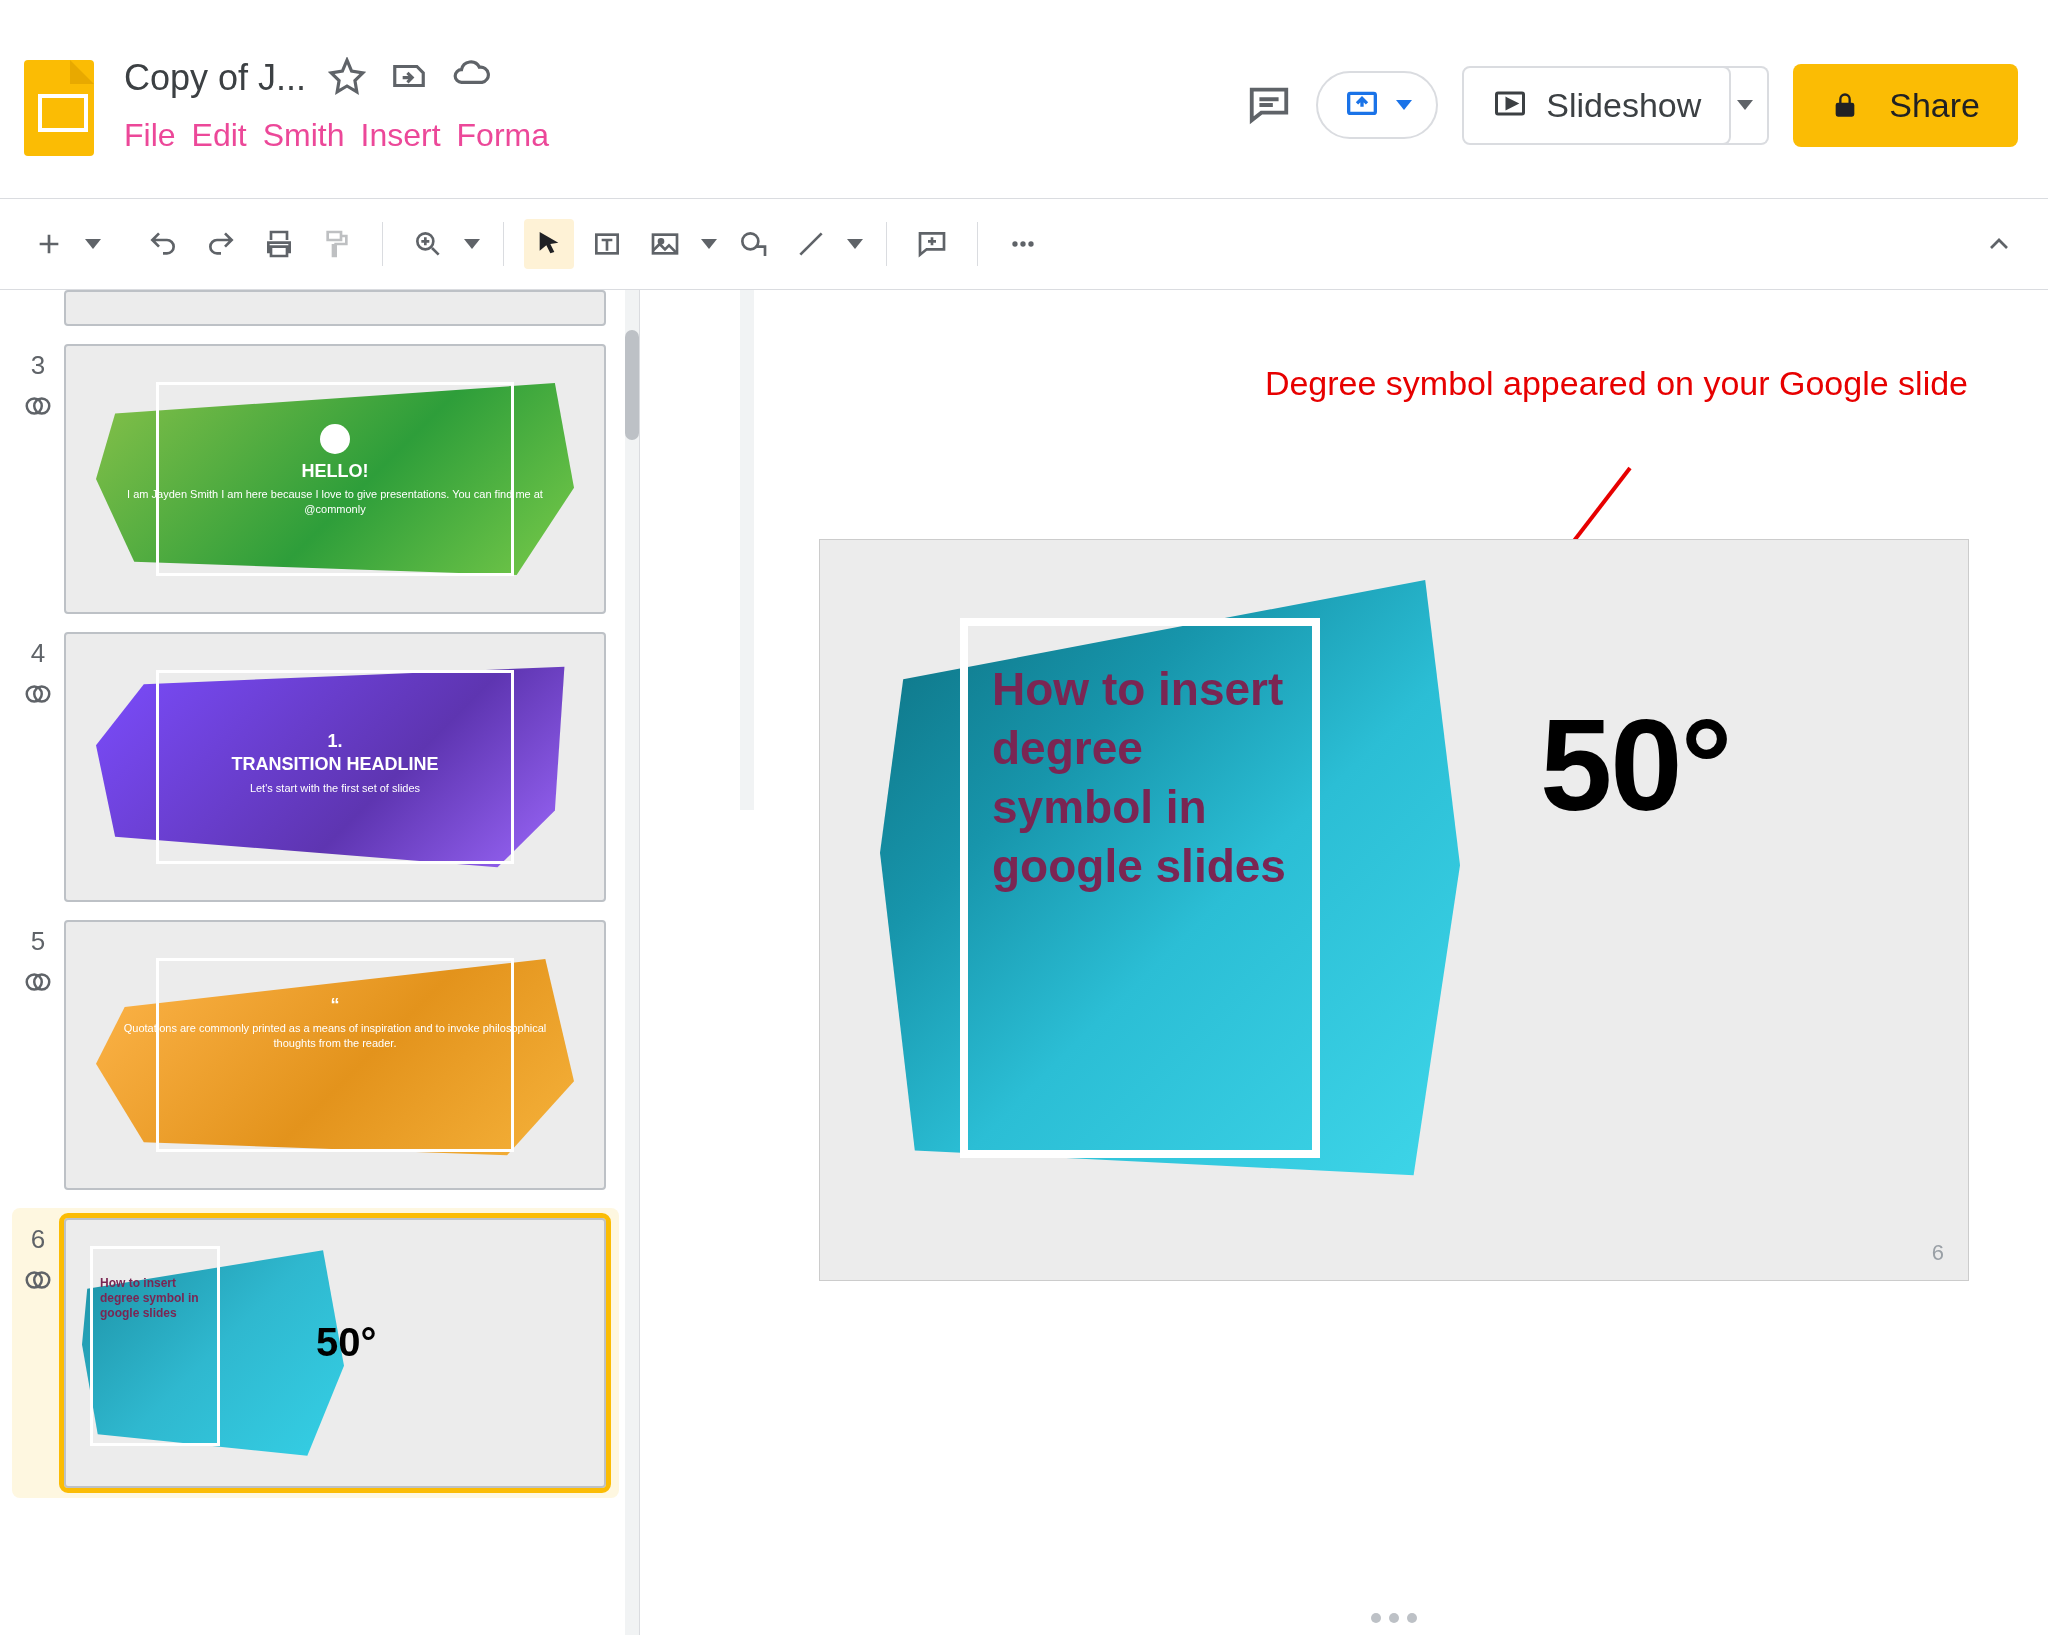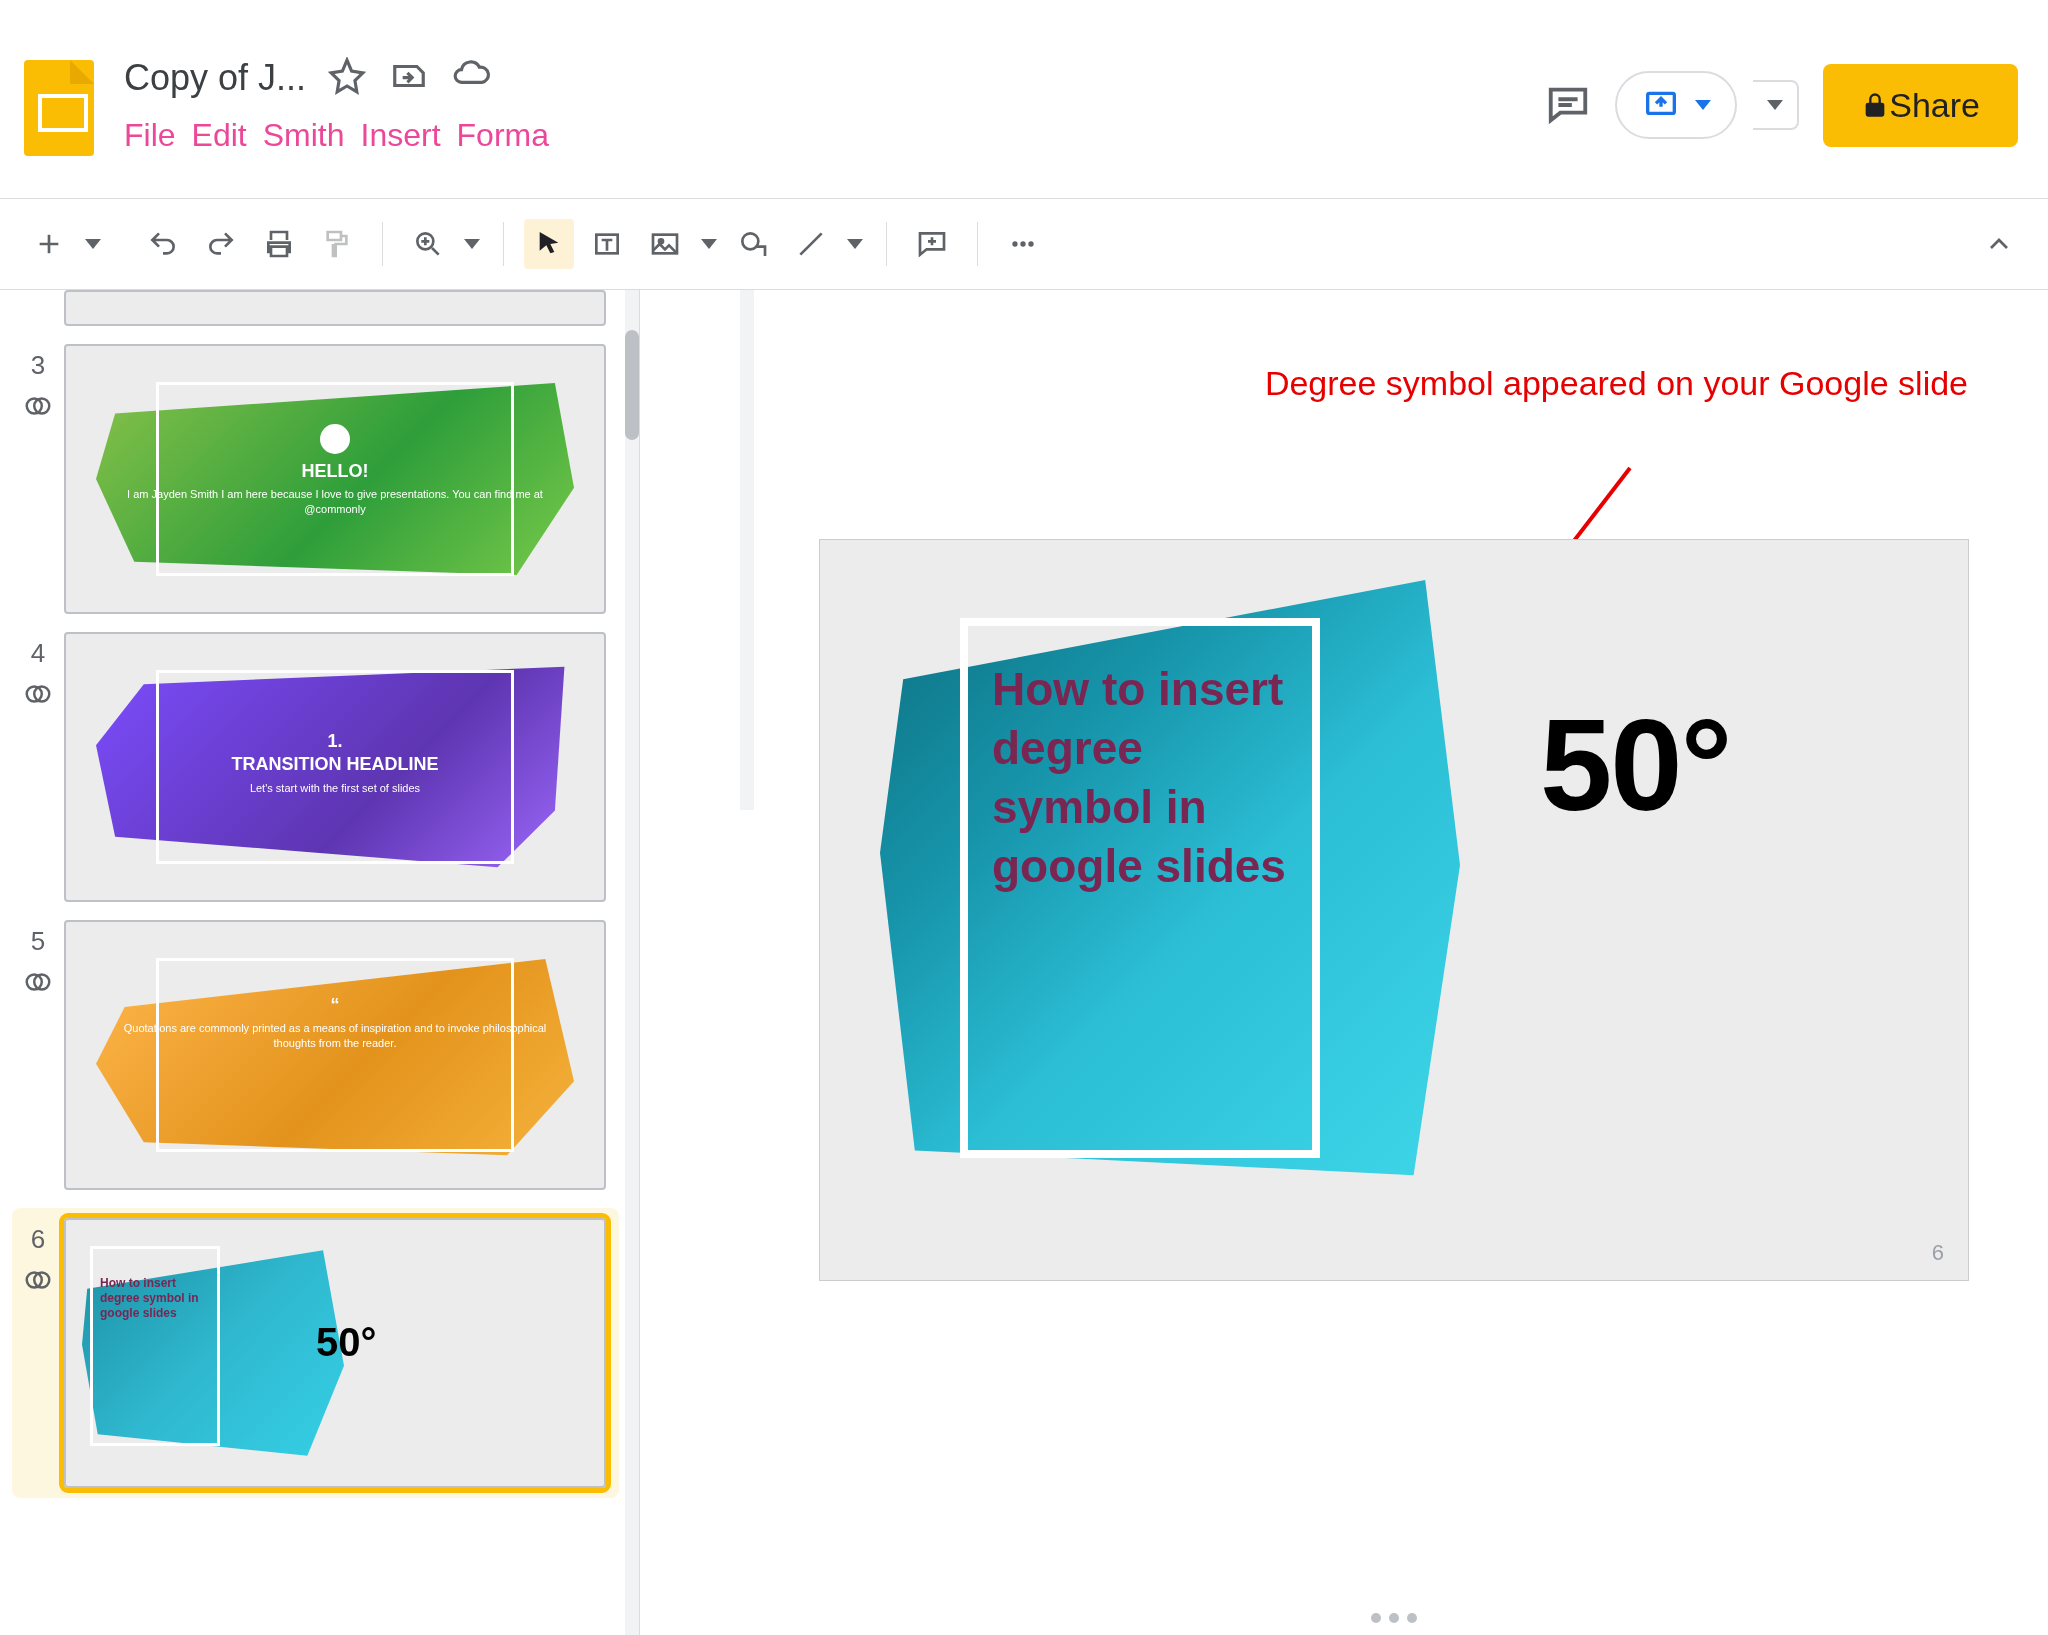--- a/index.html
+++ b/index.html
@@ -25,21 +25,21 @@
 .comment-btn svg { width: 46px; height: 46px; color: #5f6368; }
 
 .present-pill { display: flex; align-items: center; gap: 14px; border: 2px solid #dadce0; border-radius: 60px; padding: 12px 24px; }
 .present-pill svg { color: #1a73e8; }
 .present-caret { color: #1a73e8; }
 
 .slideshow-btn { display: flex; align-items: center; gap: 18px; border: 2px solid #dadce0; border-radius: 8px; padding: 18px 28px; font-size: 34px; color: #3c4043; }
 .slideshow-btn svg { width: 36px; height: 36px; }
 .slideshow-drop { border: 2px solid #dadce0; border-left: none; border-radius: 0 8px 8px 0; padding: 18px 14px; display: flex; align-items: center; color: #5f6368; margin-left: -8px; }
 
-.share-btn { display: flex; align-items: center; gap: 0; background: #fbbc04; color: #202124; font-size: 34px; font-weight: 500; padding: 22px 38px; border-radius: 8px; }
+.share-btn { display: flex; align-items: center; gap: 30px; background: #fbbc04; color: #202124; font-size: 34px; font-weight: 500; padding: 22px 38px; border-radius: 8px; }
 
 
 .toolbar { display: flex; align-items: center; height: 92px; border-top: 1px solid #dadce0; border-bottom: 1px solid #dadce0; padding: 0 24px; gap: 8px; }
 .tb-btn { width: 50px; height: 50px; display: flex; align-items: center; justify-content: center; color: #5f6368; border-radius: 4px; }
 .tb-btn.active { background: #fef2d6; color: #202124; }
 .tb-btn svg { width: 32px; height: 32px; }
 .tb-sep { width: 1px; height: 44px; background: #dadce0; margin: 0 12px; }
 .tb-caret { width: 22px; display: flex; justify-content: center; color: #5f6368; }
 .collapse { margin-left: auto; }
 
@@ -138,20 +138,27 @@
         </svg>
     </div>
     <div class="present-pill">
       <svg width="40" height="40" viewBox="0 0 24 24" fill="none" stroke="currentColor" stroke-width="2">
           <rect x="4" y="5" width="16" height="12" rx="1"></rect>
           <path d="M12 13V9M9 11l3-3 3 3"></path>
         </svg>
       <span class="present-caret tri-down"></span>
     </div>
     <div style="display:flex">
+      <div class="slideshow-btn">
+        <svg viewBox="0 0 24 24" fill="none" stroke="currentColor" stroke-width="2">
+            <rect x="3" y="4" width="18" height="14" rx="1"></rect>
+            <path d="M10 8l6 3-6 3z" fill="currentColor"></path>
+          </svg>
+        <span>Slideshow</span>
+      </div>
       <div class="slideshow-drop">
           <span class="tri-down"></span>
         </div>
     </div>
     <div class="share-btn">
       <svg width="28" height="28" viewBox="0 0 24 24" fill="currentColor">
           <path d="M12 2a5 5 0 00-5 5v3H6a2 2 0 00-2 2v8a2 2 0 002 2h12a2 2 0 002-2v-8a2 2 0 00-2-2h-1V7a5 5 0 00-5-5zm-3 5a3 3 0 016 0v3H9z"></path>
         </svg>
       <span>Share</span>
     </div>

